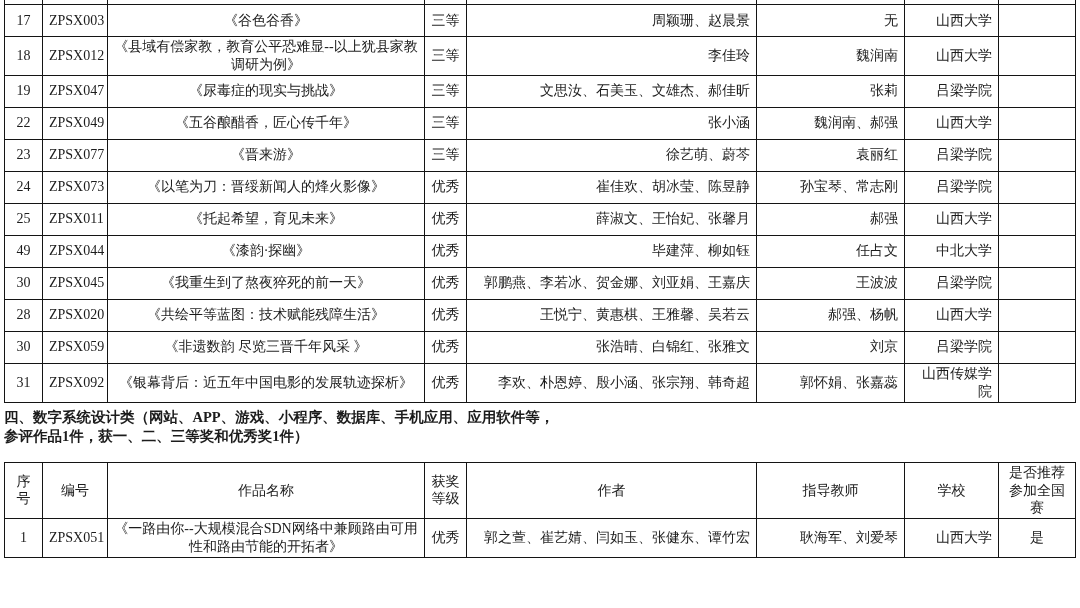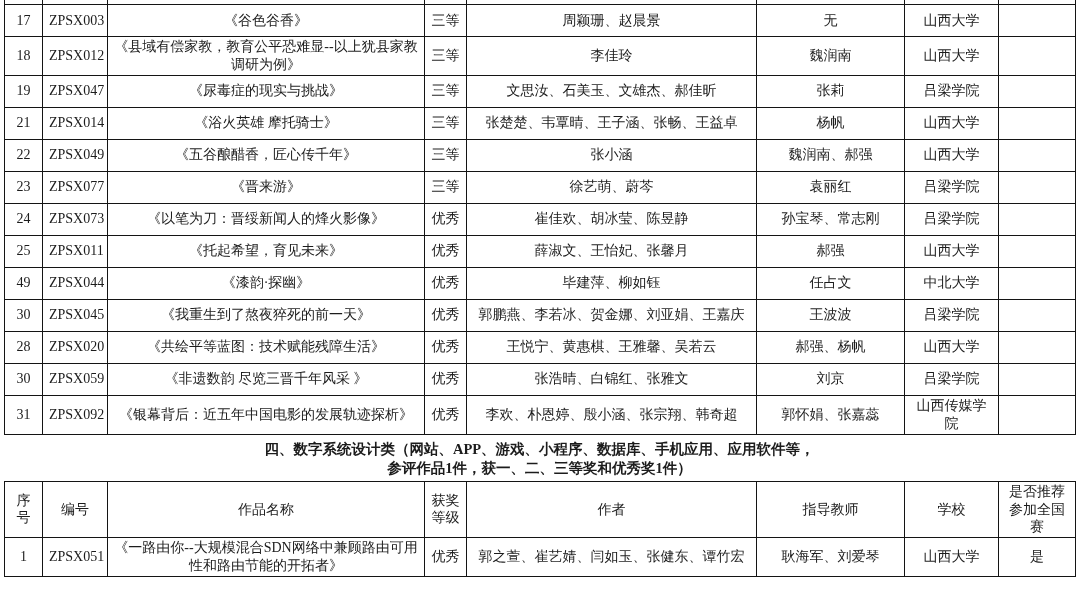--- a/index.html
+++ b/index.html
@@ -26,28 +26,27 @@
     overflow: hidden;
     font-weight: normal;
   }
   table.top-table { border-top: none; }
   table.top-table tr.stub-row td { height: 4px; border-top: none; padding: 0; }
   table.awards td { height: 29px; }
 
   .c-no, .c-code, .c-award, .c-rec { text-align: center; }
   .c-title { text-align: center; }
   .bottom-table .c-title { text-align: center; }
-  .c-authors, .c-advisor, .c-school { text-align: center; }
+  .c-authors, .c-advisor, .c-school { text-align: right; }
   .bottom-table th { text-align: center; height: 39px; padding: 1px 3px; }
   .bottom-table td { height: 31px; }
 
   .section-header {
     width: 1071px;
-    margin: 5px 0 3px 4px;
-    text-align: center;
+    margin: 5px 0 16px 4px;
     font-weight: bold;
     font-size: 14.5px;
     line-height: 19px;
   }
 </style>
 </head>
 <body>
 
 <div class="sheet">
 
@@ -97,30 +96,20 @@
           <td class="c-no">19</td>
           <td class="c-code">ZPSX047</td>
           <td class="c-title">《尿毒症的现实与挑战》</td>
           <td class="c-award">三等</td>
           <td class="c-authors">文思汝、石美玉、文雄杰、郝佳昕</td>
           <td class="c-advisor">张莉</td>
           <td class="c-school">吕梁学院</td>
           <td class="c-rec"></td>
         </tr>
         <tr>
-          <td class="c-no">21</td>
-          <td class="c-code">ZPSX014</td>
-          <td class="c-title">《浴火英雄 摩托骑士》</td>
-          <td class="c-award">三等</td>
-          <td class="c-authors">张楚楚、韦覃晴、王子涵、张畅、王益卓</td>
-          <td class="c-advisor">杨帆</td>
-          <td class="c-school">山西大学</td>
-          <td class="c-rec"></td>
-        </tr>
-        <tr>
           <td class="c-no">22</td>
           <td class="c-code">ZPSX049</td>
           <td class="c-title">《五谷酿醋香，匠心传千年》</td>
           <td class="c-award">三等</td>
           <td class="c-authors">张小涵</td>
           <td class="c-advisor">魏润南、郝强</td>
           <td class="c-school">山西大学</td>
           <td class="c-rec"></td>
         </tr>
         <tr>

